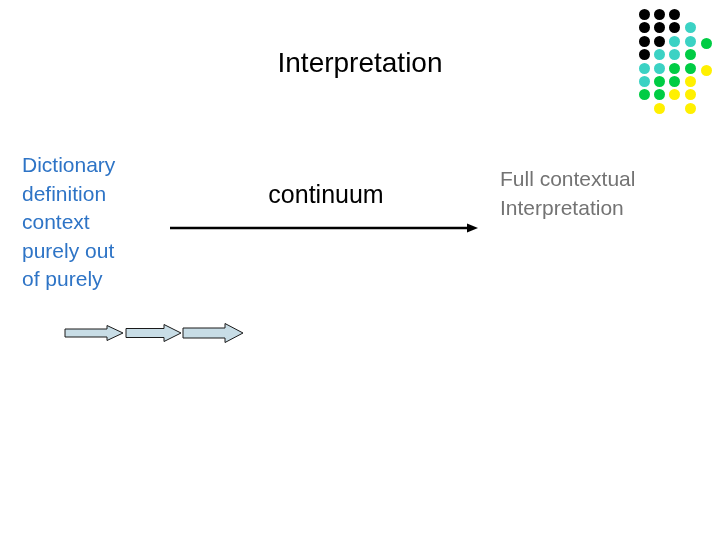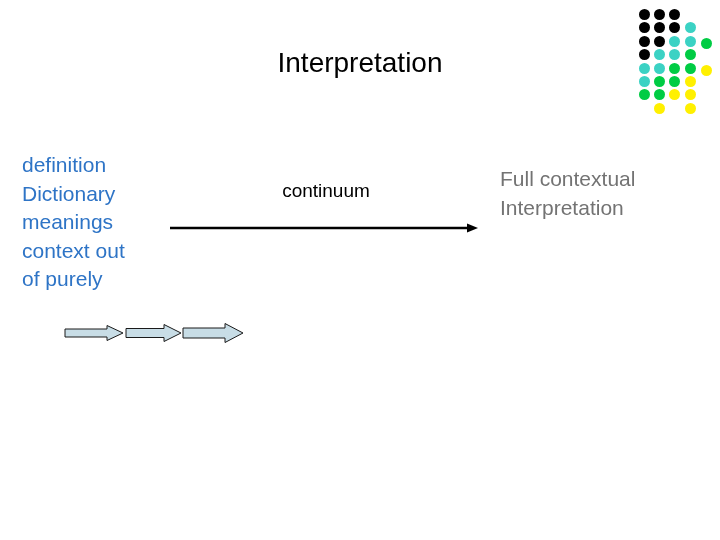--- a/index.html
+++ b/index.html
@@ -22,21 +22,21 @@
     position: absolute;
     font-size: 21px;
     line-height: 28.5px;
   }
   .left-block  { left: 22px;  top: 151px; width: 150px; }
   .right-block { left: 500px; top: 165px; width: 190px; }
   .continuum-label {
     position: absolute;
     left: 326px; top: 180px;
     transform: translateX(-50%);
-    font-size: 19px;
+    font-size: 25px;
     color: #000000;
     white-space: nowrap;
   }
   .main-arrow-svg { position: absolute; left: 165px; top: 220px; }
   .block-arrows-svg { position: absolute; left: 60px; top: 317px; }
   .dots-logo { position: absolute; left: 639px; top: 9px; width: 80px; height: 112px; }
   .dot { position: absolute; width: 11px; height: 11px; border-radius: 50%; }
 </style>
 </head>
 <body>
@@ -73,24 +73,24 @@
       <div class="dot" style="left: 45.6px; top: 67px; background: rgb(255, 240, 0);"></div>
       <div class="dot" style="left: 0px; top: 80.4px; background: rgb(0, 204, 68);"></div>
       <div class="dot" style="left: 15.2px; top: 80.4px; background: rgb(0, 204, 68);"></div>
       <div class="dot" style="left: 30.4px; top: 80.4px; background: rgb(255, 240, 0);"></div>
       <div class="dot" style="left: 45.6px; top: 80.4px; background: rgb(255, 240, 0);"></div>
       <div class="dot" style="left: 15.2px; top: 93.8px; background: rgb(255, 240, 0);"></div>
       <div class="dot" style="left: 45.6px; top: 93.8px; background: rgb(255, 240, 0);"></div>
     </div>
 
   <div class="text-block left-block" style="color: rgb(46, 116, 198);">
+      <div>Dictionary</div>
       <div>definition</div>
-      <div>Dictionary</div>
-      <div>meanings</div>
-      <div>context out</div>
+      <div>context</div>
+      <div>purely out</div>
       <div>of purely</div>
     </div>
 
   <div class="continuum-label" style="color: rgb(0, 0, 0);">continuum</div>
 
   <svg class="main-arrow-svg" width="320" height="16">
     <line x1="5" y1="8" x2="303" y2="8" stroke="#000000" stroke-width="2.5"></line>
     <polygon points="302,3.5 313,8 302,12.5" fill="#000000"></polygon>
   </svg>
 

